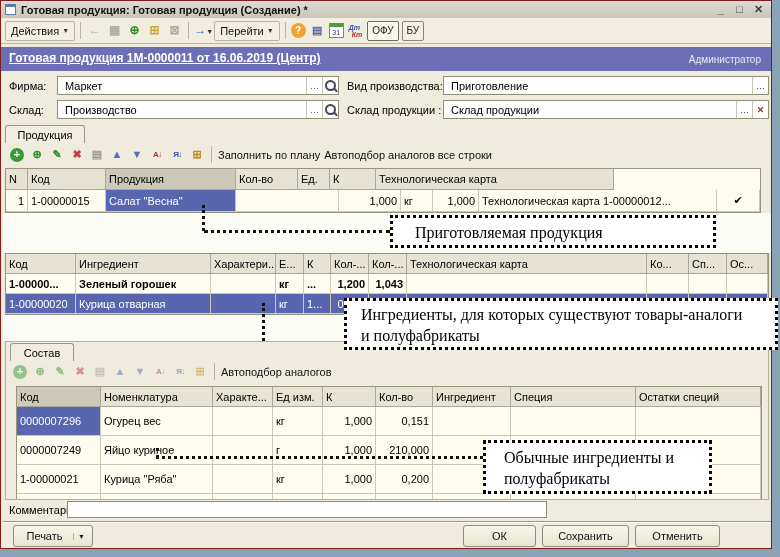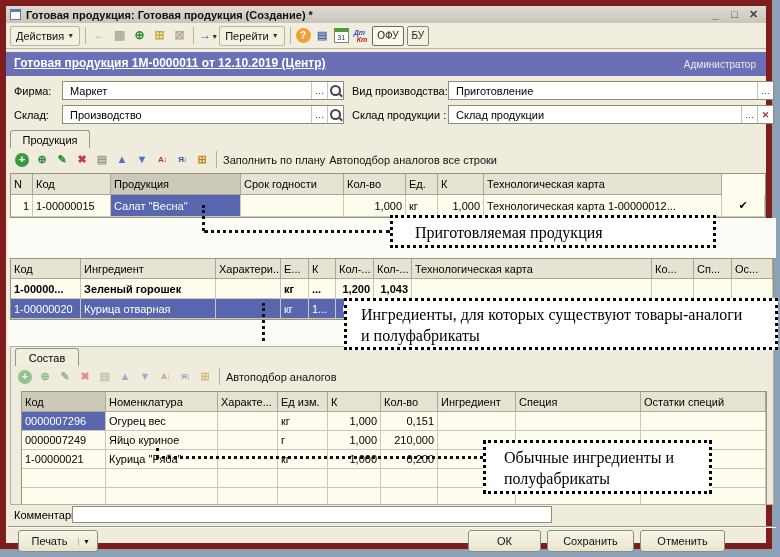--- a/index.html
+++ b/index.html
@@ -1,17 +1,17 @@
 <!DOCTYPE html>
 <html><head>
 <meta charset="utf-8">
 <style>
   html,body{margin:0;padding:0}
   body{width:780px;height:557px;background:#8ba1b5;font-family:"Liberation Sans",sans-serif;position:relative;overflow:hidden}
-  .w{position:absolute;left:0;top:0;width:772px;height:549px;background:#efecdd;border:6px solid #7f1d1d;box-sizing:border-box}
+  .w{position:absolute;left:0;top:0;width:772px;height:549px;background:#efecdd;border:1px solid #7f1d1d;box-sizing:border-box}
   
   .titlebar{position:absolute;left:0;top:0;width:100%;height:17px;background:linear-gradient(#dedbd3,#c9c5bb);border-bottom:1px solid #a9a699;display:flex;align-items:center}
   .t-ico{width:11px;height:11px;background:#fff;border:1px solid #5a7bb4;margin:0 5px 0 4px;box-sizing:border-box;border-top:3px solid #5a7bb4}
   .t-title{font-size:11px;font-weight:bold;color:#111;white-space:nowrap}
   .wbtns{margin-left:auto;display:flex;gap:6px;padding-right:6px}
   .wbtns span{font-size:11px;font-weight:bold;color:#444;width:13px;text-align:center;cursor:default;line-height:13px}
   
   .mtb{position:absolute;left:0;top:17px;width:100%;height:26px;background:#f1eedf;border-bottom:1px solid #b9b6a6;display:flex;align-items:center;gap:3px;padding-left:4px;box-sizing:border-box}
   .btn3{height:18px;border:1px solid #b7b4a2;background:#f3f0e1;border-radius:2px;font-size:11px;color:#111;display:flex;align-items:center;padding:0 5px;gap:3px;cursor:pointer}
   .caret{font-size:7px;color:#333}
@@ -48,21 +48,21 @@
   .tbl{position:absolute;border:1px solid #98957f;background:#fdfcef;box-sizing:content-box}
   .trow{display:flex}
   .tcell{box-sizing:border-box;border-right:1px solid #cbc7b4;border-bottom:1px solid #cbc7b4;font-size:11px;color:#000;padding:0 3px;overflow:hidden;white-space:nowrap;display:flex;align-items:center;background:#fdfcef}
   .thead .tcell{background:#e7e3d3;border-right:1px solid #aaa795;border-bottom:1px solid #aaa795;color:#000}
   .thead .tcell.sorted{background:#cdc9b9}
   .tcell.ar{justify-content:flex-end}.tcell.ac{justify-content:center}
   .tcell.sel{background:#5766ae;color:#fff}
   .trow.bold .tcell{font-weight:bold}
   .t1 .trow{height:22px}.t1 .thead{height:21px}
   .t2 .trow{height:20px}
-  .t3 .trow{height:19px}.t3 .thead{height:20px}
+  .t3 .trow{height:29px}.t3 .thead{height:20px}
   
   .panel{position:absolute;left:4px;top:340px;width:764px;height:159px;background:#efecdd;border:1px solid #b3b09e;box-sizing:border-box;overflow:hidden}
   .strip{position:absolute;left:2px;width:768px;background:#fcfcf6}
   
   .ann{position:absolute;background:#fff;border:3px dotted #000;box-sizing:border-box;font-family:"Liberation Serif",serif;font-size:16px;color:#000;z-index:6;line-height:21px}
   .dotv{position:absolute;border-left:3px dotted #111;width:0;z-index:6}
   .doth{position:absolute;border-top:3px dotted #111;height:0;z-index:6}
   
   .cmt-in{position:absolute;left:66px;top:500px;width:480px;height:17px;background:#fff;border:1px solid #8f8c79;box-sizing:border-box;font:11px "Liberation Sans",sans-serif;padding:0 3px}
   .groove{position:absolute;left:2px;top:520px;width:768px;border-top:1px solid #9b9887;border-bottom:1px solid #fbfaf2}
@@ -109,21 +109,21 @@
     <span class="cal">31</span>
     <span class="dtkt">
         <span class="dt">Дт</span>
         <span class="kt">Кт</span>
       </span>
     <div class="tog pressed">ОФУ</div>
     <div class="tog">БУ</div>
   </div>
 
   <div class="band">
-    <div class="doct">Готовая продукция 1М-0000011 от 12.10.2019 (Центр)</div>
+    <div class="doct">Готовая продукция 1М-0000011 от 16.06.2019 (Центр)</div>
     <div class="usr">Администратор</div>
   </div>
 
   <div class="fl" style="left:8px;top:79px">Фирма:</div>
   <div class="fi" style="left:56px;top:75px;width:282px;height:19px">
     <input value="Маркет" style="">
     <span class="fbtn">…</span>
     <span class="fbtn">
         <span class="lens"></span>
       </span>
@@ -165,21 +165,20 @@
     <div class="vsep"></div>
     <span class="ttxt">Заполнить по плану</span>
     <span class="ttxt">Автоподбор аналогов все строки</span>
   </div>
 
   <div class="tbl t1" style="left:4px;top:167px;width:754px">
       <div class="trow thead">
         <div class="tcell" style="width: 22px;">N</div>
         <div class="tcell" style="width: 78px;">Код</div>
         <div class="tcell sorted" style="width: 130px;">Продукция</div>
-        <div class="tcell" style="width: 103px;">Срок годности</div>
         <div class="tcell" style="width: 62px;">Кол-во</div>
         <div class="tcell" style="width: 32px;">Ед.</div>
         <div class="tcell" style="width: 46px;">К</div>
         <div class="tcell" style="width: 238px;">Технологическая карта</div>
         <div class="tcell" style="width: 43px; margin-top: 32px;">По ...</div>
       </div>
       <div class="trow">
         <div class="tcell ar" style="width: 22px;">1</div>
         <div class="tcell" style="width: 78px;">1-00000015</div>
         <div class="tcell sel" style="width: 130px;">Салат "Весна"</div>

